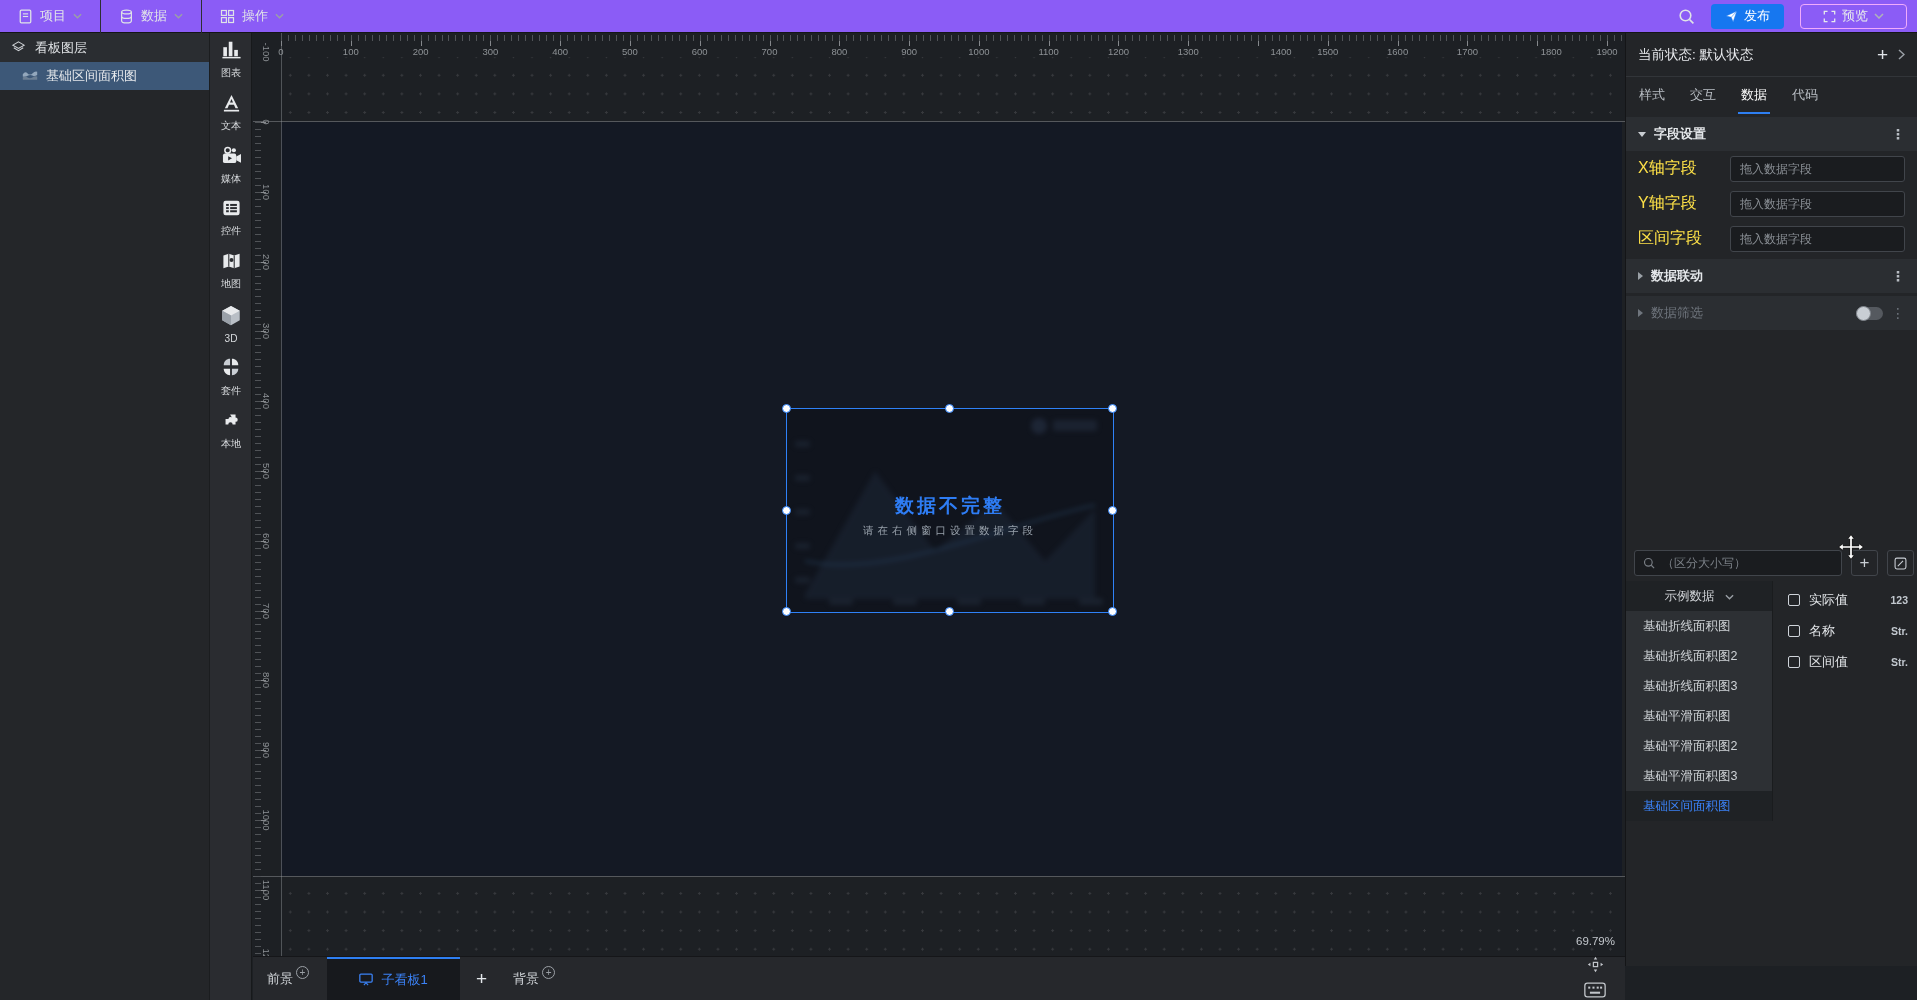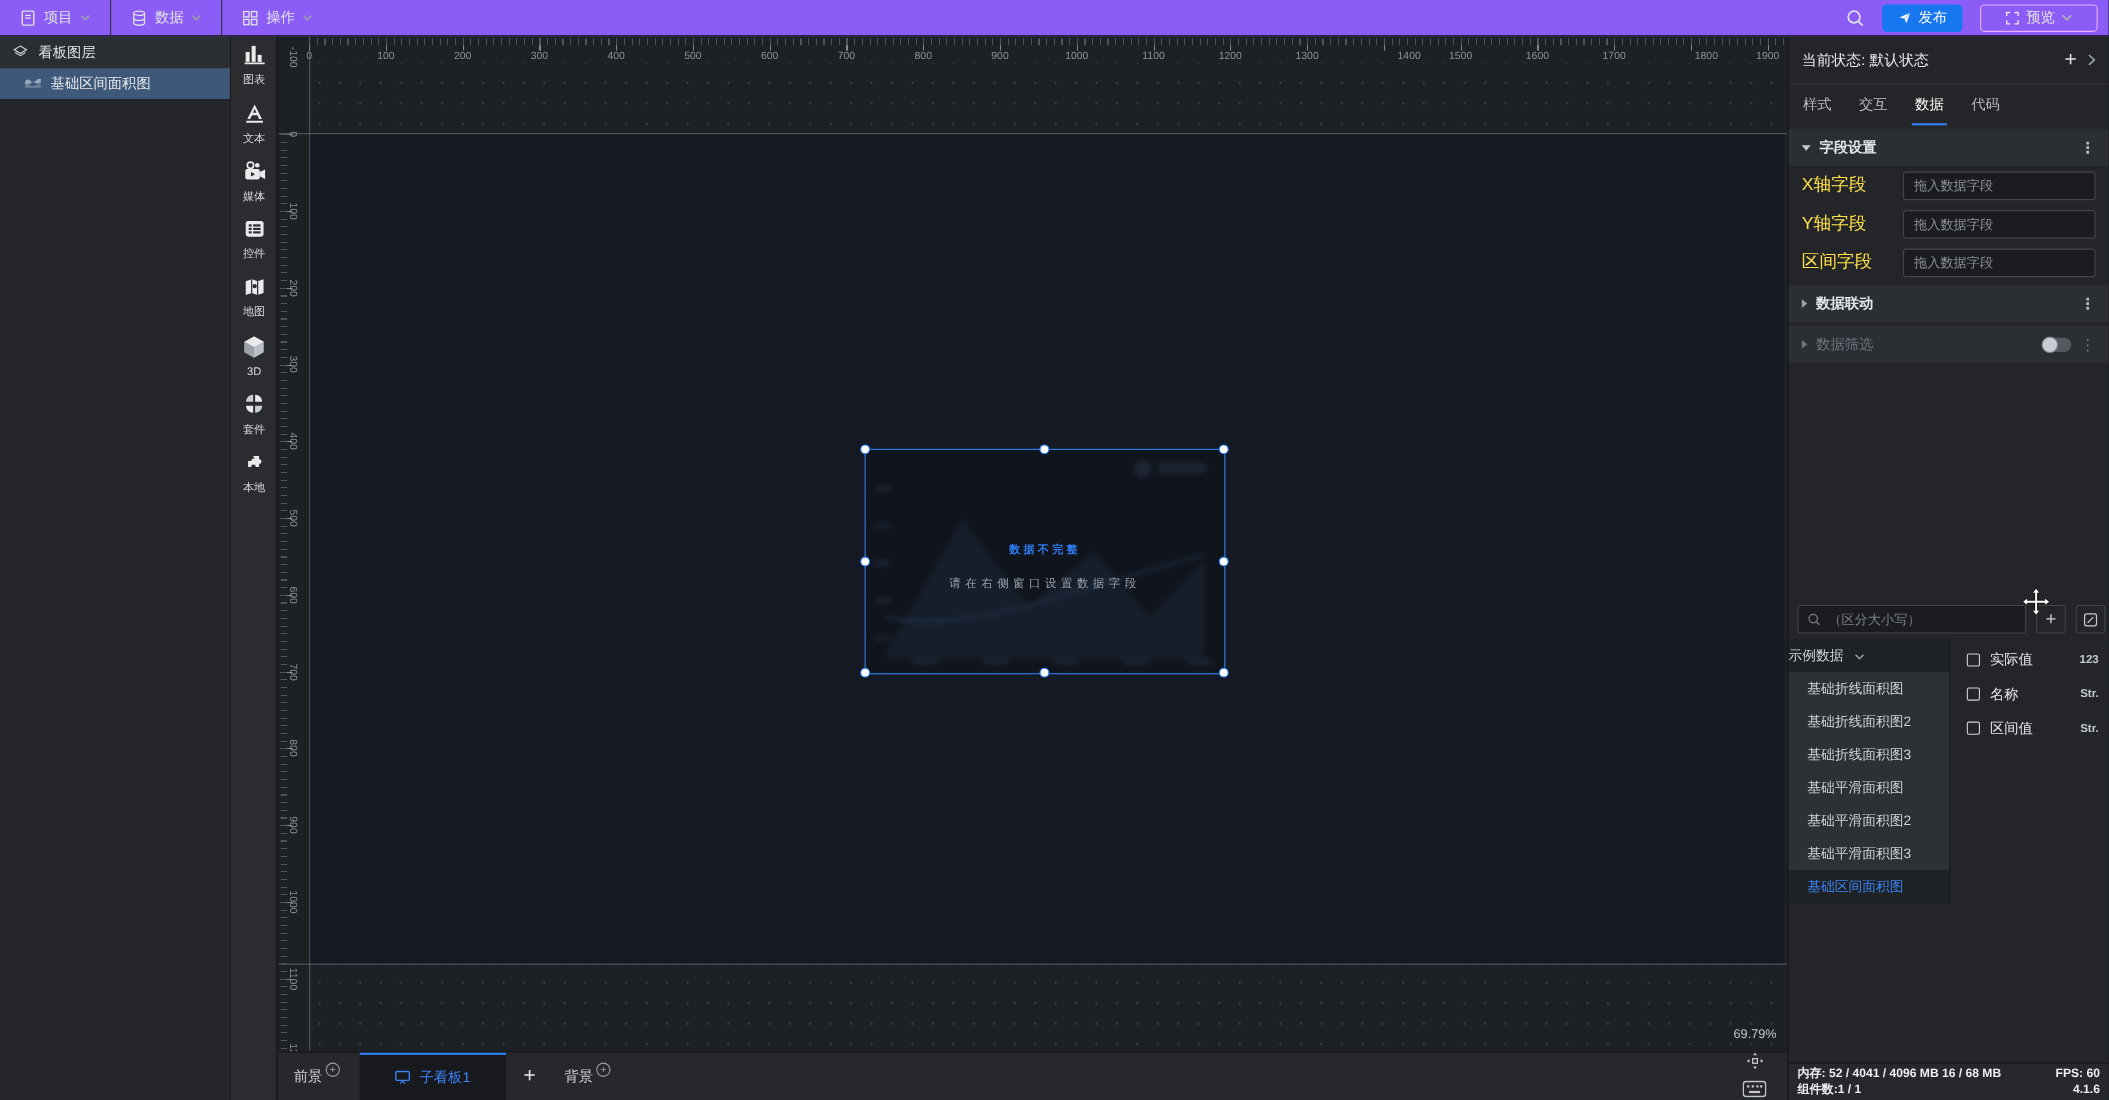--- a/index.html
+++ b/index.html
@@ -47,21 +47,21 @@
   .v-ruler span { position:absolute; left:11px; transform:translate(-50%,-50%) rotate(90deg); font-size:9.5px; color:#8e9296; white-space:nowrap; }
   #page { position:absolute; left:28px; top:89px; width:1341px; height:754px; background:#141924; }
   .guide-h { position:absolute; left:0; width:100%; height:1px; background:#55585c; }
   .guide-v { position:absolute; top:0; width:1px; height:100%; background:rgba(145,148,153,.45); }
 
   
   #chart-comp { position:absolute; left:533px; top:375px; width:328px; height:205px; background:#10141d;
     border:1px solid #2f81f7; cursor:move; }
   #chart-ghost { position:absolute; inset:0; filter:blur(2.5px); opacity:.85; }
   .comp-msg { position:absolute; left:0; width:100%; text-align:center; }
-  #comp-title { top:84px; color:#2e7df5; font-weight:bold; font-size:10px; letter-spacing:3px; }
+  #comp-title { top:84px; color:#2e7df5; font-weight:bold; font-size:19px; letter-spacing:3px; }
   #comp-sub { top:115px; color:#99a2ac; font-size:10.5px; letter-spacing:4px; }
   .handle { position:absolute; width:9px; height:9px; border-radius:50%; background:#fff; border:1px solid #2f81f7; z-index:5; }
 
   
   #bottombar { position:absolute; left:253px; top:956px; width:1372px; height:44px; background:#26282c; border-top:1px solid #151619;
     display:flex; align-items:center; }
   .bb-item { color:#cfd3d7; font-size:13px; display:flex; align-items:flex-start; gap:3px; padding:0 10px; cursor:pointer; }
   .plus-circle { width:13px; height:13px; border:1px solid #9ba0a6; border-radius:50%; color:#9ba0a6; font-size:10px;
     line-height:11px; text-align:center; margin-top:-4px; }
   #board-tab { height:44px; width:133px; background:#17191d; border-top:2px solid #2e7ff2; display:flex; align-items:center;
@@ -102,21 +102,21 @@
   .data-tab.active { color:#fff; }
   .data-tab.active::after { content:""; position:absolute; left:-12px; right:-12px; bottom:-9px; height:2px; background:#2e7ff2; }
   #search-row { display:flex; align-items:center; gap:9px; padding:5px 4px 5px 8px; height:36px; }
   #search-box { flex:1; height:26px; background:#1a1c1f; border:1px solid #41454b; border-radius:3px; display:flex; align-items:center; gap:6px; padding:0 8px; }
   #search-box input { flex:1; background:transparent; border:none; outline:none; color:#aeb3b9; font-size:12px; font-family:inherit; min-width:0; }
   #search-box input::placeholder { color:#7b8087; }
   .sq-btn { width:27px; height:26px; border:1px solid #41454b; border-radius:3px; display:flex; align-items:center; justify-content:center;
     color:#c9ced4; cursor:pointer; background:transparent; }
   #data-body { display:flex; }
   #data-list { width:147px; border-right:1px solid #1a1c1e; }
-  .ds-header { height:30px; background:#1f2225; display:flex; align-items:center; justify-content:flex-start; gap:10px;
+  .ds-header { height:30px; background:#1f2225; display:flex; align-items:center; justify-content:center; gap:10px;
     color:#d2d5d9; font-size:12.5px; cursor:pointer; }
   .ds-item { height:30px; background:#2d3034; display:flex; align-items:center; padding-left:17px; color:#ced2d6; font-size:12.5px; cursor:pointer; }
   .ds-item.selected { background:#1f2225; color:#3b82f6; }
   #data-fields { flex:1; padding-top:3px; }
   .df-row { height:31px; display:flex; align-items:center; gap:9px; padding:0 10px 0 15px; }
   .df-cb { width:12px; height:12px; border:1.5px solid #cfd4da; border-radius:2px; cursor:pointer; flex:none; }
   .df-name { color:#e3e6e9; font-size:13px; flex:1; }
   .df-type { color:#c2c8cf; font-size:10.5px; font-weight:bold; }
 
   
@@ -525,30 +525,20 @@
             <div class="df-row">
               <span class="df-cb"></span>
               <span class="df-name">区间值</span>
               <span class="df-type">Str.</span>
             </div>
           </div>
       </div>
     </div>
   </div>
 
-  <div id="status-info">
-    <div class="si-row">
-      <span>内存: 52 / 4041 / 4096 MB 16 / 68 MB</span>
-      <span>FPS: 60</span>
-    </div>
-    <div class="si-row">
-      <span>组件数:1 / 1</span>
-      <span>4.1.6</span>
-    </div>
-  </div>
 
   <div id="mouse-cursor">
     <svg width="26" height="26" viewBox="0 0 26 26">
       <g stroke="#1a1a1a" stroke-width="3.6" fill="none" stroke-linecap="round">
           <line x1="13" y1="3" x2="13" y2="23"></line>
           <line x1="3" y1="13" x2="23" y2="13"></line>
         </g>
       <g fill="#1a1a1a">
           <path d="M13 0 L9.4 4.6 H16.6 Z"></path>
           <path d="M13 26 L9.4 21.4 H16.6 Z"></path>

